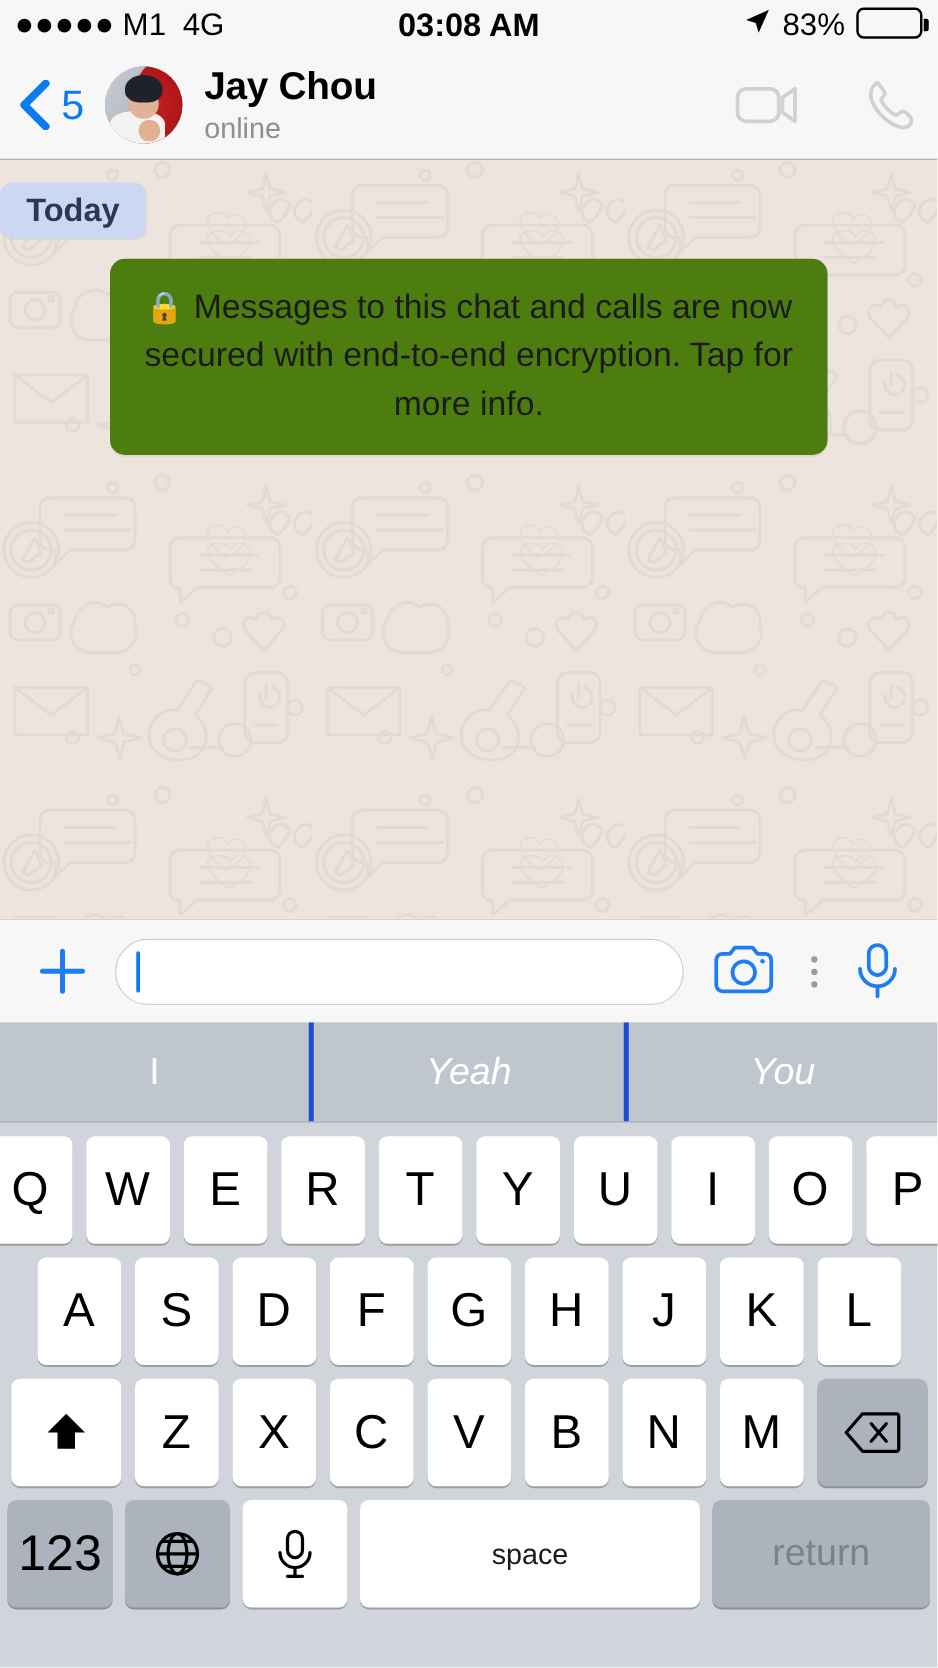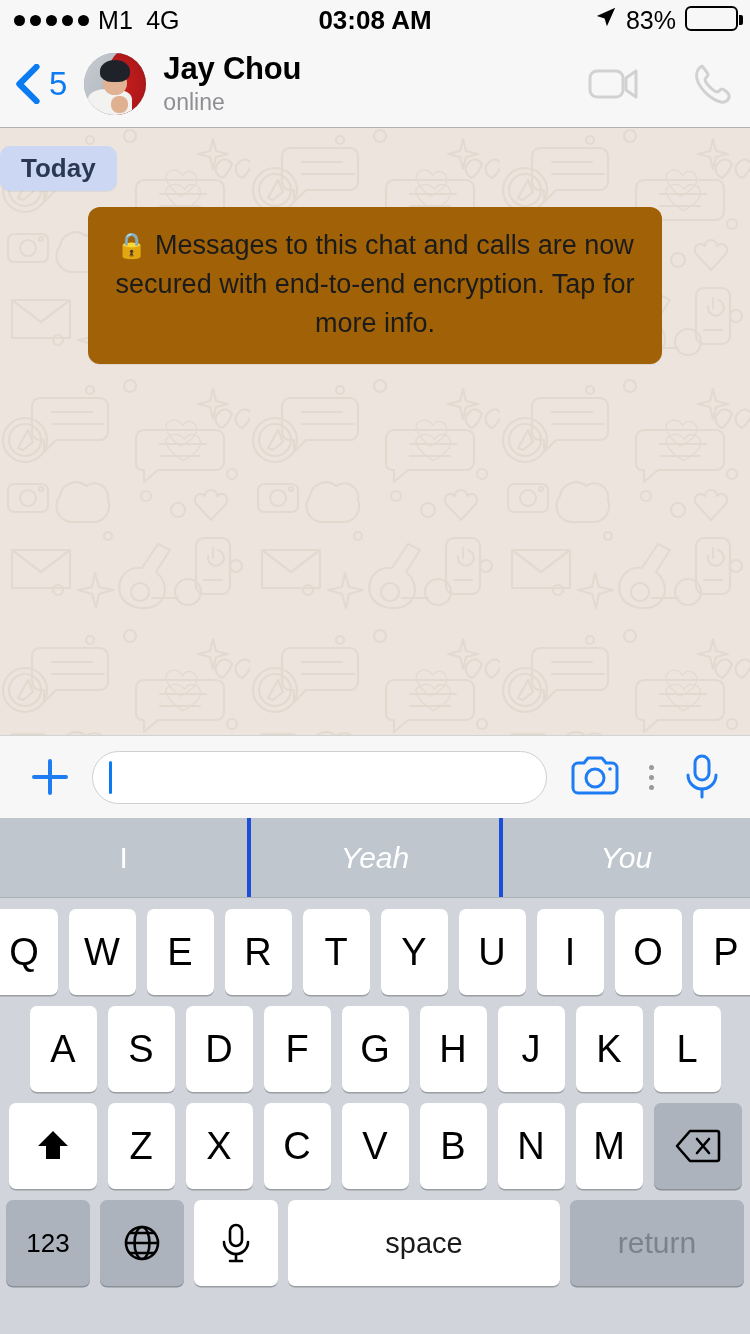--- a/index.html
+++ b/index.html
@@ -69,21 +69,21 @@
   .doodle { position:absolute; inset:0; opacity:.5; }
 
   .day-wrap { position:relative; text-align:left; padding-top:18px; }
   .day-pill {
     display:inline-block; background:#CBD7F3; color:#2b3852;
     font-size:26px; font-weight:700; padding:7px 21px; border-radius:10px;
     box-shadow:0 1px 1px rgba(0,0,0,.06);
   }
   .enc-wrap { position:relative; padding:16px 88px 0; }
   .enc-bubble {
-    background:#a16207; border-radius:12px; padding:19px 24px 21px;
+    background:#4d7c0f; border-radius:12px; padding:19px 24px 21px;
     text-align:center; color:#1b1b1b; font-size:27px; line-height:1.44;
     box-shadow:0 1px 1px rgba(0,0,0,.07);
   }
   .lock { font-size:25px; }
 
   
   .inputbar {
     position:absolute; top:735px; left:0; width:750px; height:83px;
     background:#f7f7f7; border-top:1px solid #d3d3d3;
     display:flex; align-items:center;
@@ -121,21 +121,21 @@
     cursor:pointer; user-select:none; flex:none;
   }
   .key.dark { background:#ACB3BD; box-shadow:0 1.5px 0 rgba(120,126,134,.8); }
   .k-letter { width:67px; margin:0 5.5px; }
   .k-row2 { margin-left:0; }
   .k-shift { width:88px; margin-right:5.5px; }
   .k-del { width:88px; margin-left:5.5px; }
   .k-123 { width:84px; margin-left:6px; }
   .k-globe { width:84px; margin-left:10px; }
   .k-mic { width:84px; margin-left:10px; }
-  .k-space { flex:1; margin:0 10px; font-size:29px; color:#1a1a1a; }
+  .k-space { flex:1; margin:0 10px; font-size:23px; color:#1a1a1a; }
   .k-return { width:174px; margin-right:6px; font-size:30px; color:#7c828c; }
   .kbrow-bottom .key { height:86px; }
 </style>
 </head>
 <body>
 
 <div id="phone">
 
   <div class="statusbar">
     <div class="sb-left">
@@ -346,21 +346,21 @@
         </span>
       <div class="key k-del dark">
         <svg width="46" height="36" viewBox="0 0 46 36">
           <path d="M15 3 H42 a2 2 0 0 1 2 2 v26 a2 2 0 0 1 -2 2 H15 L2 18 Z" fill="none" stroke="#000" stroke-width="2.6" stroke-linejoin="round"></path>
           <path d="M22 11 L34 25 M34 11 L22 25" stroke="#000" stroke-width="2.6" stroke-linecap="round"></path>
         </svg>
       </div>
     </div>
 
     <div class="krow kbrow-bottom">
-      <div class="key k-123 dark" style="font-size:26px;">123</div>
+      <div class="key k-123 dark" style="font-size:40px;">123</div>
       <div class="key k-globe dark">
         <svg width="40" height="40" viewBox="0 0 40 40">
           <circle cx="20" cy="20" r="16" fill="none" stroke="#000" stroke-width="2.6"></circle>
           <ellipse cx="20" cy="20" rx="7.5" ry="16" fill="none" stroke="#000" stroke-width="2.6"></ellipse>
           <path d="M4 20 H36 M7 10 H33 M7 30 H33" stroke="#000" stroke-width="2.6"></path>
         </svg>
       </div>
       <div class="key k-mic">
         <svg width="34" height="42" viewBox="0 0 34 42">
           <rect x="11" y="3" width="12" height="21" rx="6" fill="none" stroke="#000" stroke-width="2.6"></rect>

